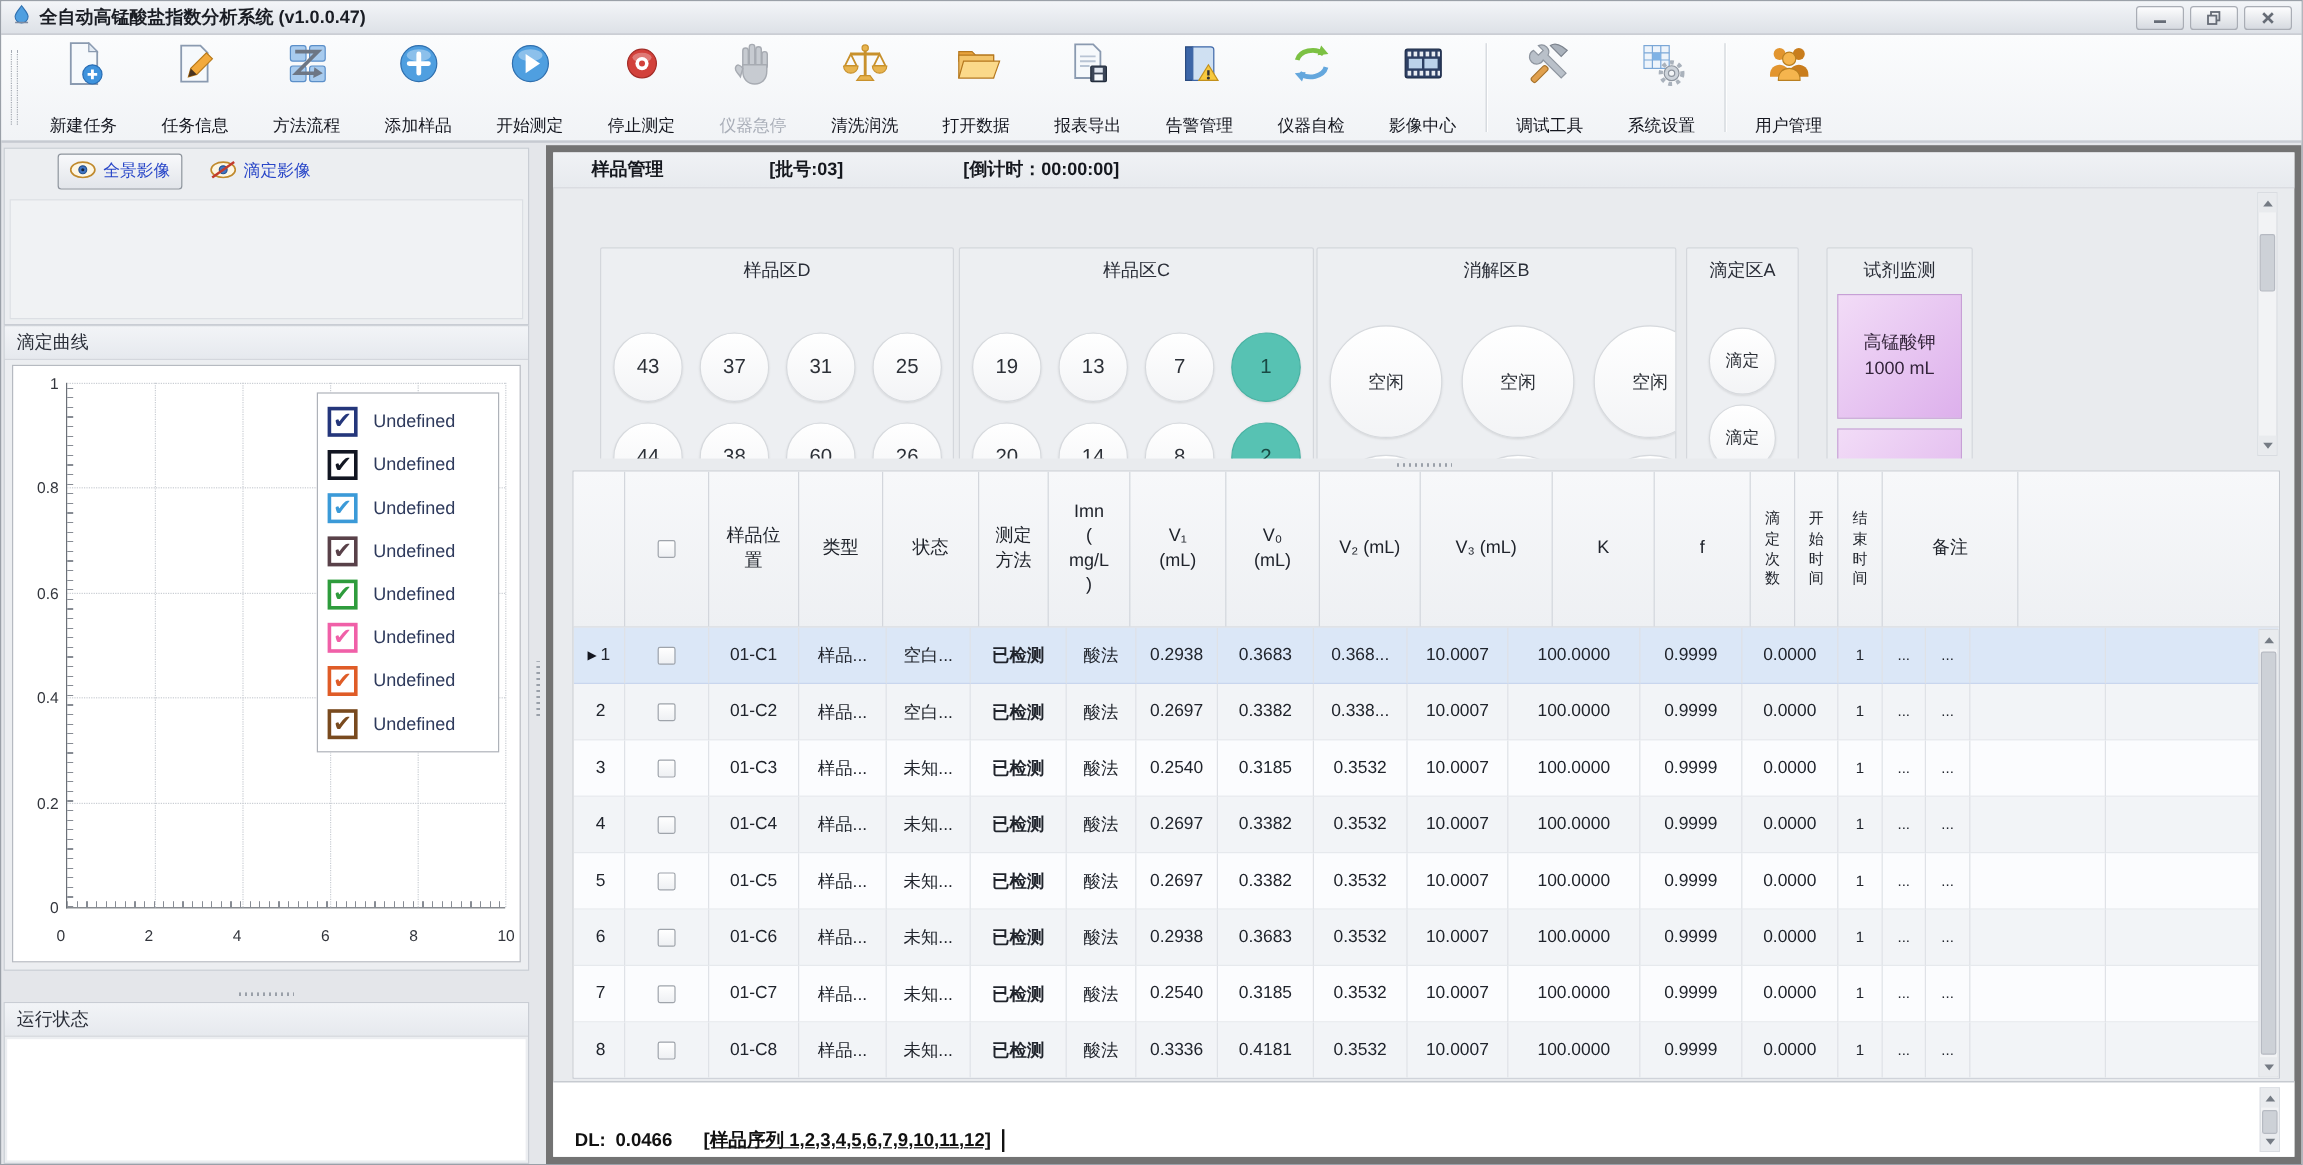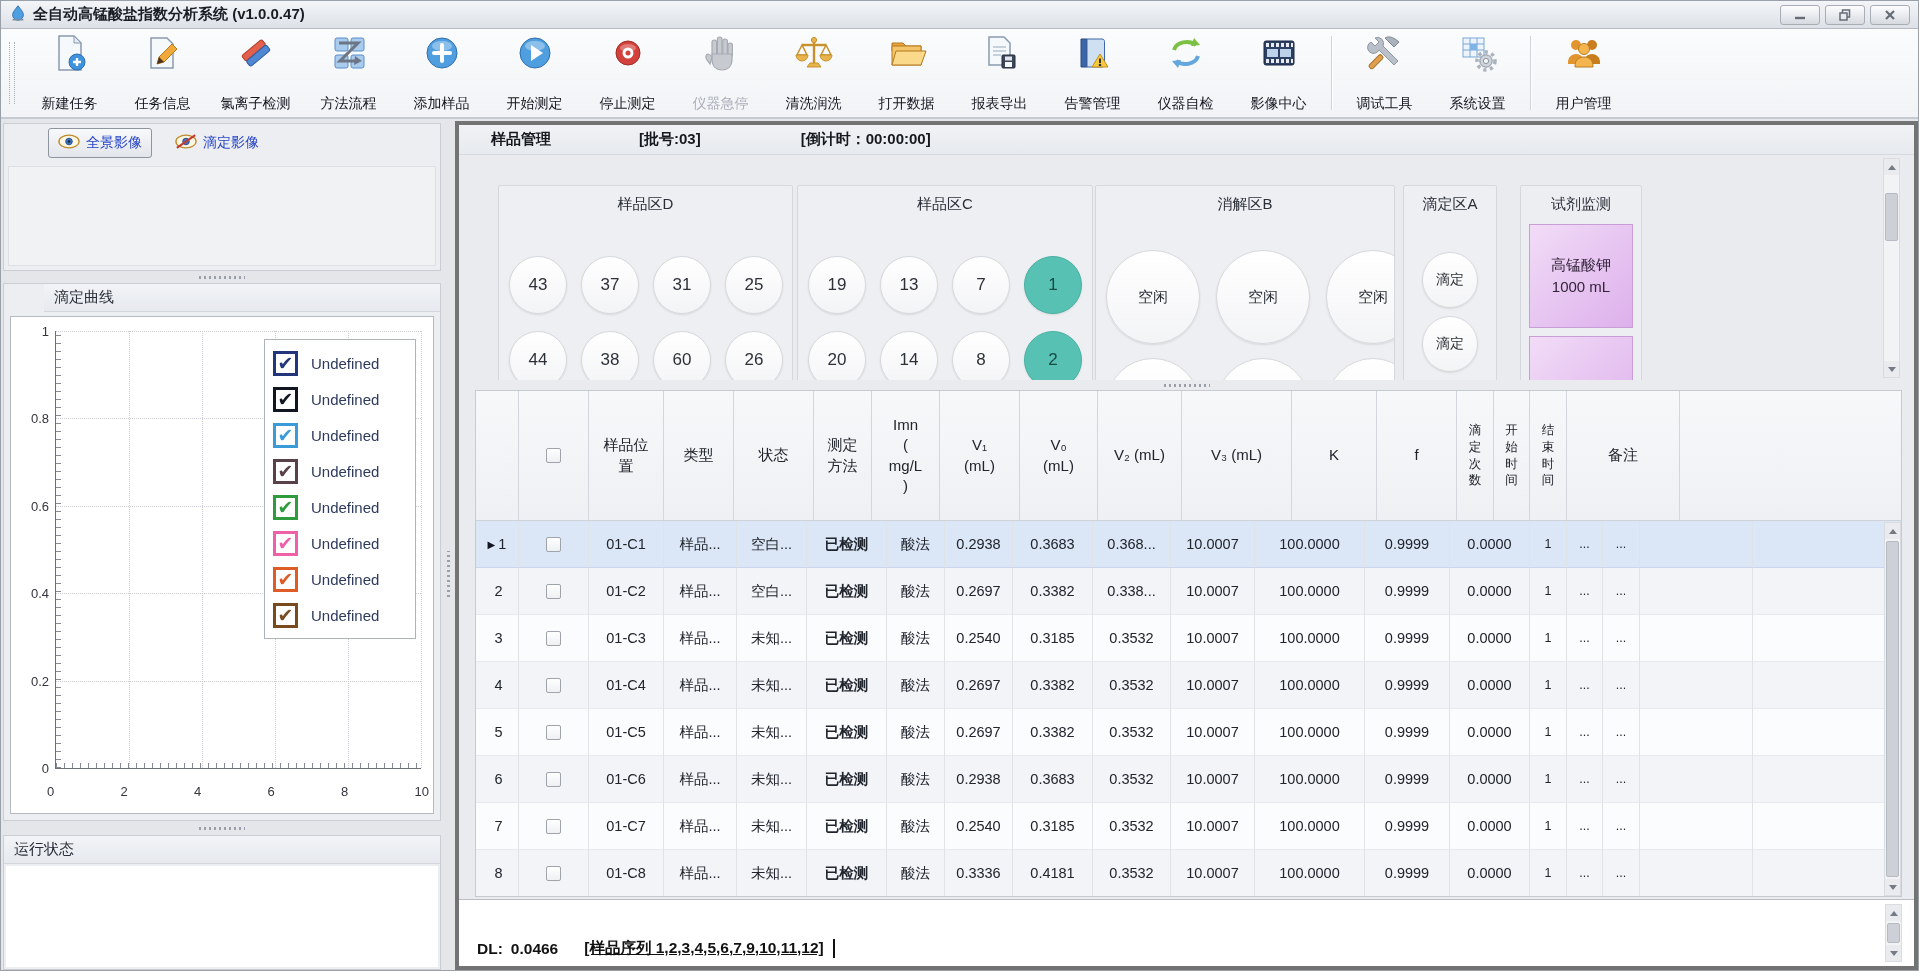--- a/index.html
+++ b/index.html
@@ -27,21 +27,21 @@
   .main{position:absolute;top:120px;left:0;right:0;bottom:0;}
   .left-panel{position:absolute;left:2px;top:2px;width:438px;bottom:0;}
   .sectionbox{background:#eceef1;border:1px solid #c9cdd4;}
   .tabsbox{position:absolute;left:0;top:0;right:0;height:148px;padding-left:36px;}
   .tabsrow{display:flex;align-items:center;gap:14px;padding:5px 8px;height:38px;}
   .tab{display:flex;align-items:center;gap:6px;font-size:14px;color:#2846c8;padding:5px 9px;}
   .tab.active{border:1px solid #8f959e;border-radius:3px;background:linear-gradient(#f8f9fb,#e2e5ea);}
   .image-view{position:absolute;left:4px;right:4px;top:42px;bottom:4px;background:#f0f2f4;border:1px solid #dcdfe4;}
   .hsplit{position:absolute;left:0;right:0;height:12px;display:flex;align-items:center;justify-content:center;}
   .dots{width:46px;height:3px;background:repeating-linear-gradient(90deg,#9aa0a9 0 2px,transparent 2px 5px);}
-  .chartsec{position:absolute;left:0;right:0;top:160px;height:538px;padding-left:40px;}
+  .chartsec{position:absolute;left:0;right:0;top:148px;height:538px;}
   .sec-header{height:28px;display:flex;align-items:center;padding:0 10px;font-size:15px;color:#2a2e38;
     background:linear-gradient(#f2f4f7,#e6e9ee);border-bottom:1px solid #d4d7dd;}
   .chart-box{position:absolute;left:6px;right:6px;top:32px;bottom:6px;background:#fff;border:1px solid #b6bac1;}
   .plot{position:absolute;left:44px;top:14px;right:12px;bottom:44px;border-left:1px solid #6b7077;border-bottom:1px solid #6b7077;}
   .gv{position:absolute;top:0;bottom:0;width:0;border-left:1px dotted #c9cdd3;}
   .gh{position:absolute;left:0;right:0;height:0;border-top:1px dotted #c9cdd3;}
   .tickx{position:absolute;left:0;right:0;bottom:0;height:5px;background:repeating-linear-gradient(90deg,#878c94 0 1px,transparent 1px 8px);}
   .ticky{position:absolute;left:0;top:0;bottom:0;width:5px;background:repeating-linear-gradient(0deg,#878c94 0 1px,transparent 1px 8px);}
   .ylabels{position:absolute;left:0;top:7px;width:38px;bottom:37px;display:flex;flex-direction:column;justify-content:space-between;
     align-items:flex-end;font-size:13px;color:#33363d;}
@@ -50,28 +50,28 @@
   .legend-item{display:flex;align-items:center;gap:13px;height:36px;}
   .lcheck{width:25px;height:25px;border:3px solid #333;display:flex;align-items:center;justify-content:center;
     font-size:19px;font-weight:bold;background:#fff;line-height:1;}
   .llabel{font-size:15px;color:#2e3a5c;}
   .runsec{position:absolute;left:0;right:0;top:712px;bottom:0;}
   .run-content{position:absolute;left:2px;right:2px;top:30px;bottom:2px;background:#fff;}
   .vsplit{position:absolute;left:440px;top:0;width:14px;bottom:0;display:flex;justify-content:center;}
   .dots-v{width:3px;height:46px;background:repeating-linear-gradient(0deg,#9aa0a9 0 2px,transparent 2px 5px);margin-top:430px;}
 
   
-  .right-panel{position:absolute;left:454px;top:0;right:0;bottom:0;background:#e9ebee;border:4px solid #737373;}
+  .right-panel{position:absolute;left:454px;top:0;right:0;bottom:0;background:#e9ebee;border:6px solid #737373;}
   .sample-header{height:30px;display:flex;align-items:center;background:linear-gradient(#f0f2f5,#e7eaee);
     border-bottom:1px solid #d6d9de;font-size:15px;font-weight:bold;color:#15181e;}
   .sh-title{margin-left:32px;}
   .sh-batch{margin-left:88px;}
   .sh-count{margin-left:100px;}
   .zones{position:absolute;left:0;right:0;top:31px;height:224px;overflow:hidden;}
-  .zone{position:absolute;top:29px;height:200px;background:#edeff2;border:1px solid #d4d7dc;border-radius:2px;overflow:hidden;}
+  .zone{position:absolute;top:48px;height:200px;background:#edeff2;border:1px solid #d4d7dc;border-radius:2px;overflow:hidden;}
   .zone-title{position:absolute;top:9px;left:0;right:0;text-align:center;font-size:15px;color:#2a2e38;}
   .slot-grid{position:absolute;top:70px;left:10px;display:grid;grid-template-columns:repeat(4,58px);grid-auto-rows:58px;gap:17px 14px;text-align:center;}
   .slot{width:58px;height:58px;border-radius:50%;background:linear-gradient(#ffffff,#f3f4f6);border:1px solid #d6d9dd;
     box-shadow:0 1px 2px rgba(0,0,0,.10);display:flex;align-items:center;justify-content:center;font-size:17px;color:#2d3138;}
   .slot.active{background:#57c2b3;border-color:#49b2a3;color:#194a44;}
   .brow{position:absolute;top:64px;left:10px;display:flex;gap:16px;}
   .brow2{position:absolute;top:172px;left:10px;display:flex;gap:16px;}
   .slot-big{width:94px;height:94px;border-radius:50%;background:linear-gradient(#ffffff,#f3f4f6);border:1px solid #d6d9dd;
     box-shadow:0 1px 2px rgba(0,0,0,.10);display:flex;align-items:center;justify-content:center;font-size:15px;color:#2d3138;flex:0 0 auto;font-family:Liberation Mono, monospace;}
   .acol{position:absolute;top:66px;left:0;right:0;display:flex;flex-direction:column;align-items:center;gap:8px;}
@@ -163,29 +163,20 @@
       <span class="tlabel">新建任务</span>
     </div>
     <div class="tbtn">
       <span><svg viewBox="0 0 40 40" width="40" height="40">
             <path d="M8 5h16l6 6v24H8z" fill="#f6f9fc" stroke="#8a9ab0" stroke-width="1.5"></path>
             <path d="M14 31l2-7 13-13 5 5-13 13z" fill="#f2a93b" stroke="#b97a1a"></path>
             <path d="M14 31l2-7 5 5z" fill="#4a3420"></path>
           </svg></span>
 
       <span class="tlabel">任务信息</span>
-    </div>
-    <div class="tbtn">
-      <span><svg viewBox="0 0 40 40" width="40" height="40">
-            <g transform="rotate(-40 20 20)">
-              <rect x="7" y="13" width="26" height="7" rx="2" fill="#e2604c" stroke="#b13c2c"></rect>
-              <rect x="7" y="20" width="26" height="7" rx="2" fill="#4f87d4" stroke="#2f5da0"></rect>
-            </g>
-          </svg></span>
-      <span class="tlabel">氯离子检测</span>
     </div>
     <div class="tbtn">
       <span><svg viewBox="0 0 40 40" width="40" height="40">
             <rect x="6" y="5" width="13" height="13" rx="2" fill="#a8cbee" stroke="#5b8fc9"></rect>
             <rect x="22" y="5" width="13" height="13" rx="2" fill="#a8cbee" stroke="#5b8fc9"></rect>
             <rect x="6" y="22" width="13" height="13" rx="2" fill="#a8cbee" stroke="#5b8fc9"></rect>
             <rect x="22" y="22" width="13" height="13" rx="2" fill="#a8cbee" stroke="#5b8fc9"></rect>
             <path d="M10 10h19L11 28h17" stroke="#6d7684" stroke-width="3" fill="none"></path>
             <path d="M26 23l7 5-8 4z" fill="#6d7684"></path>
           </svg></span>

